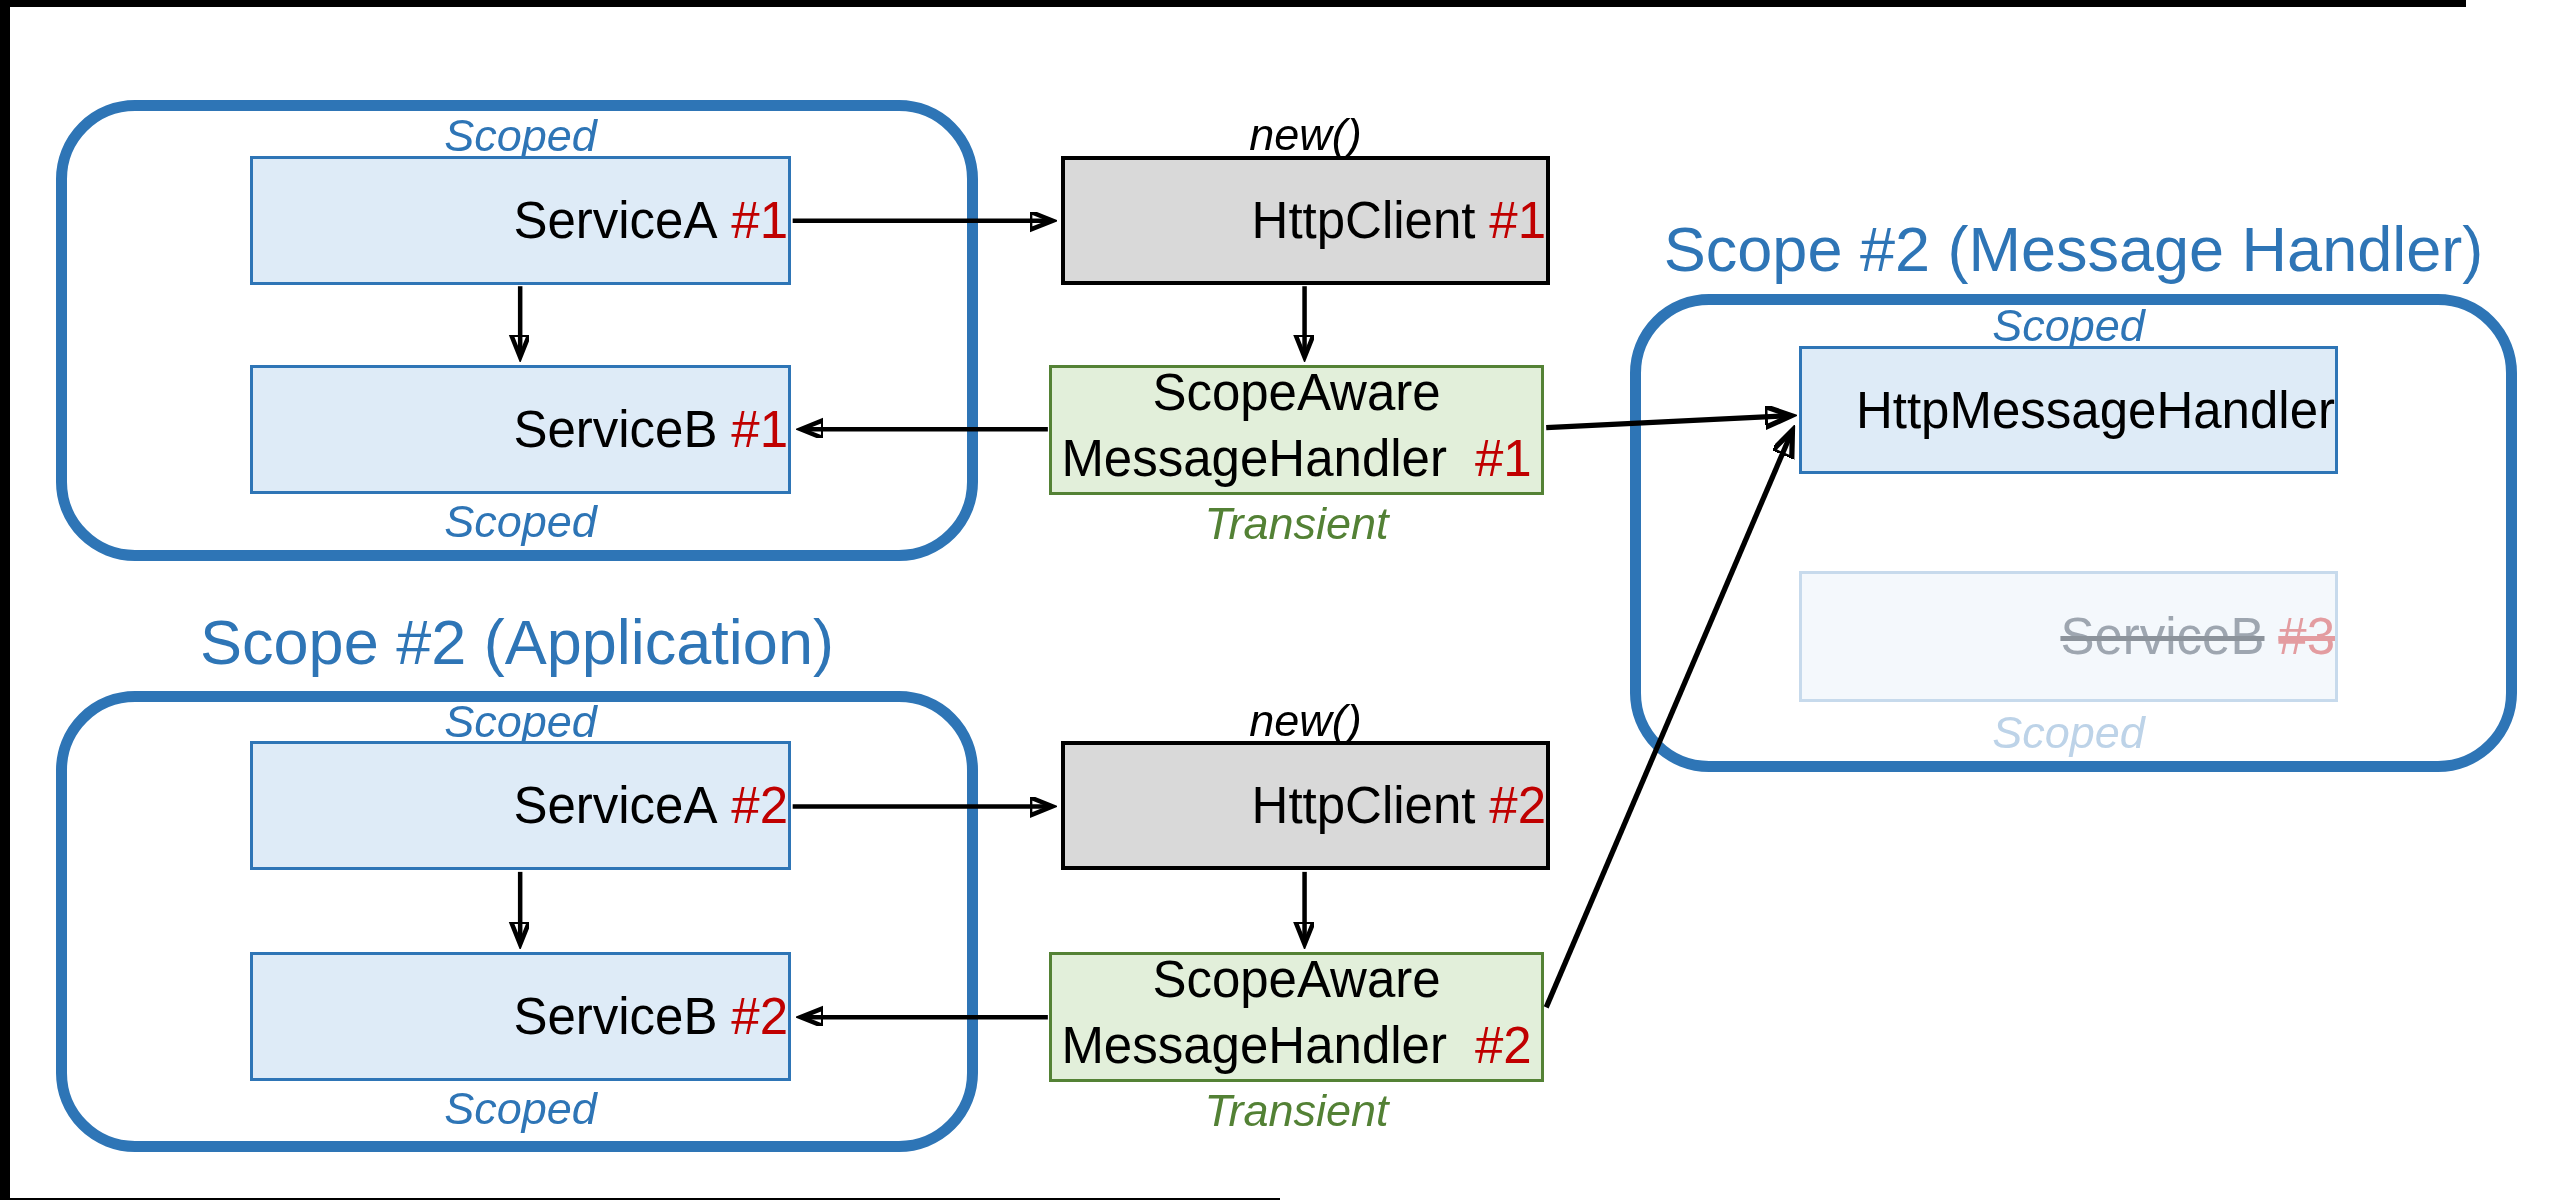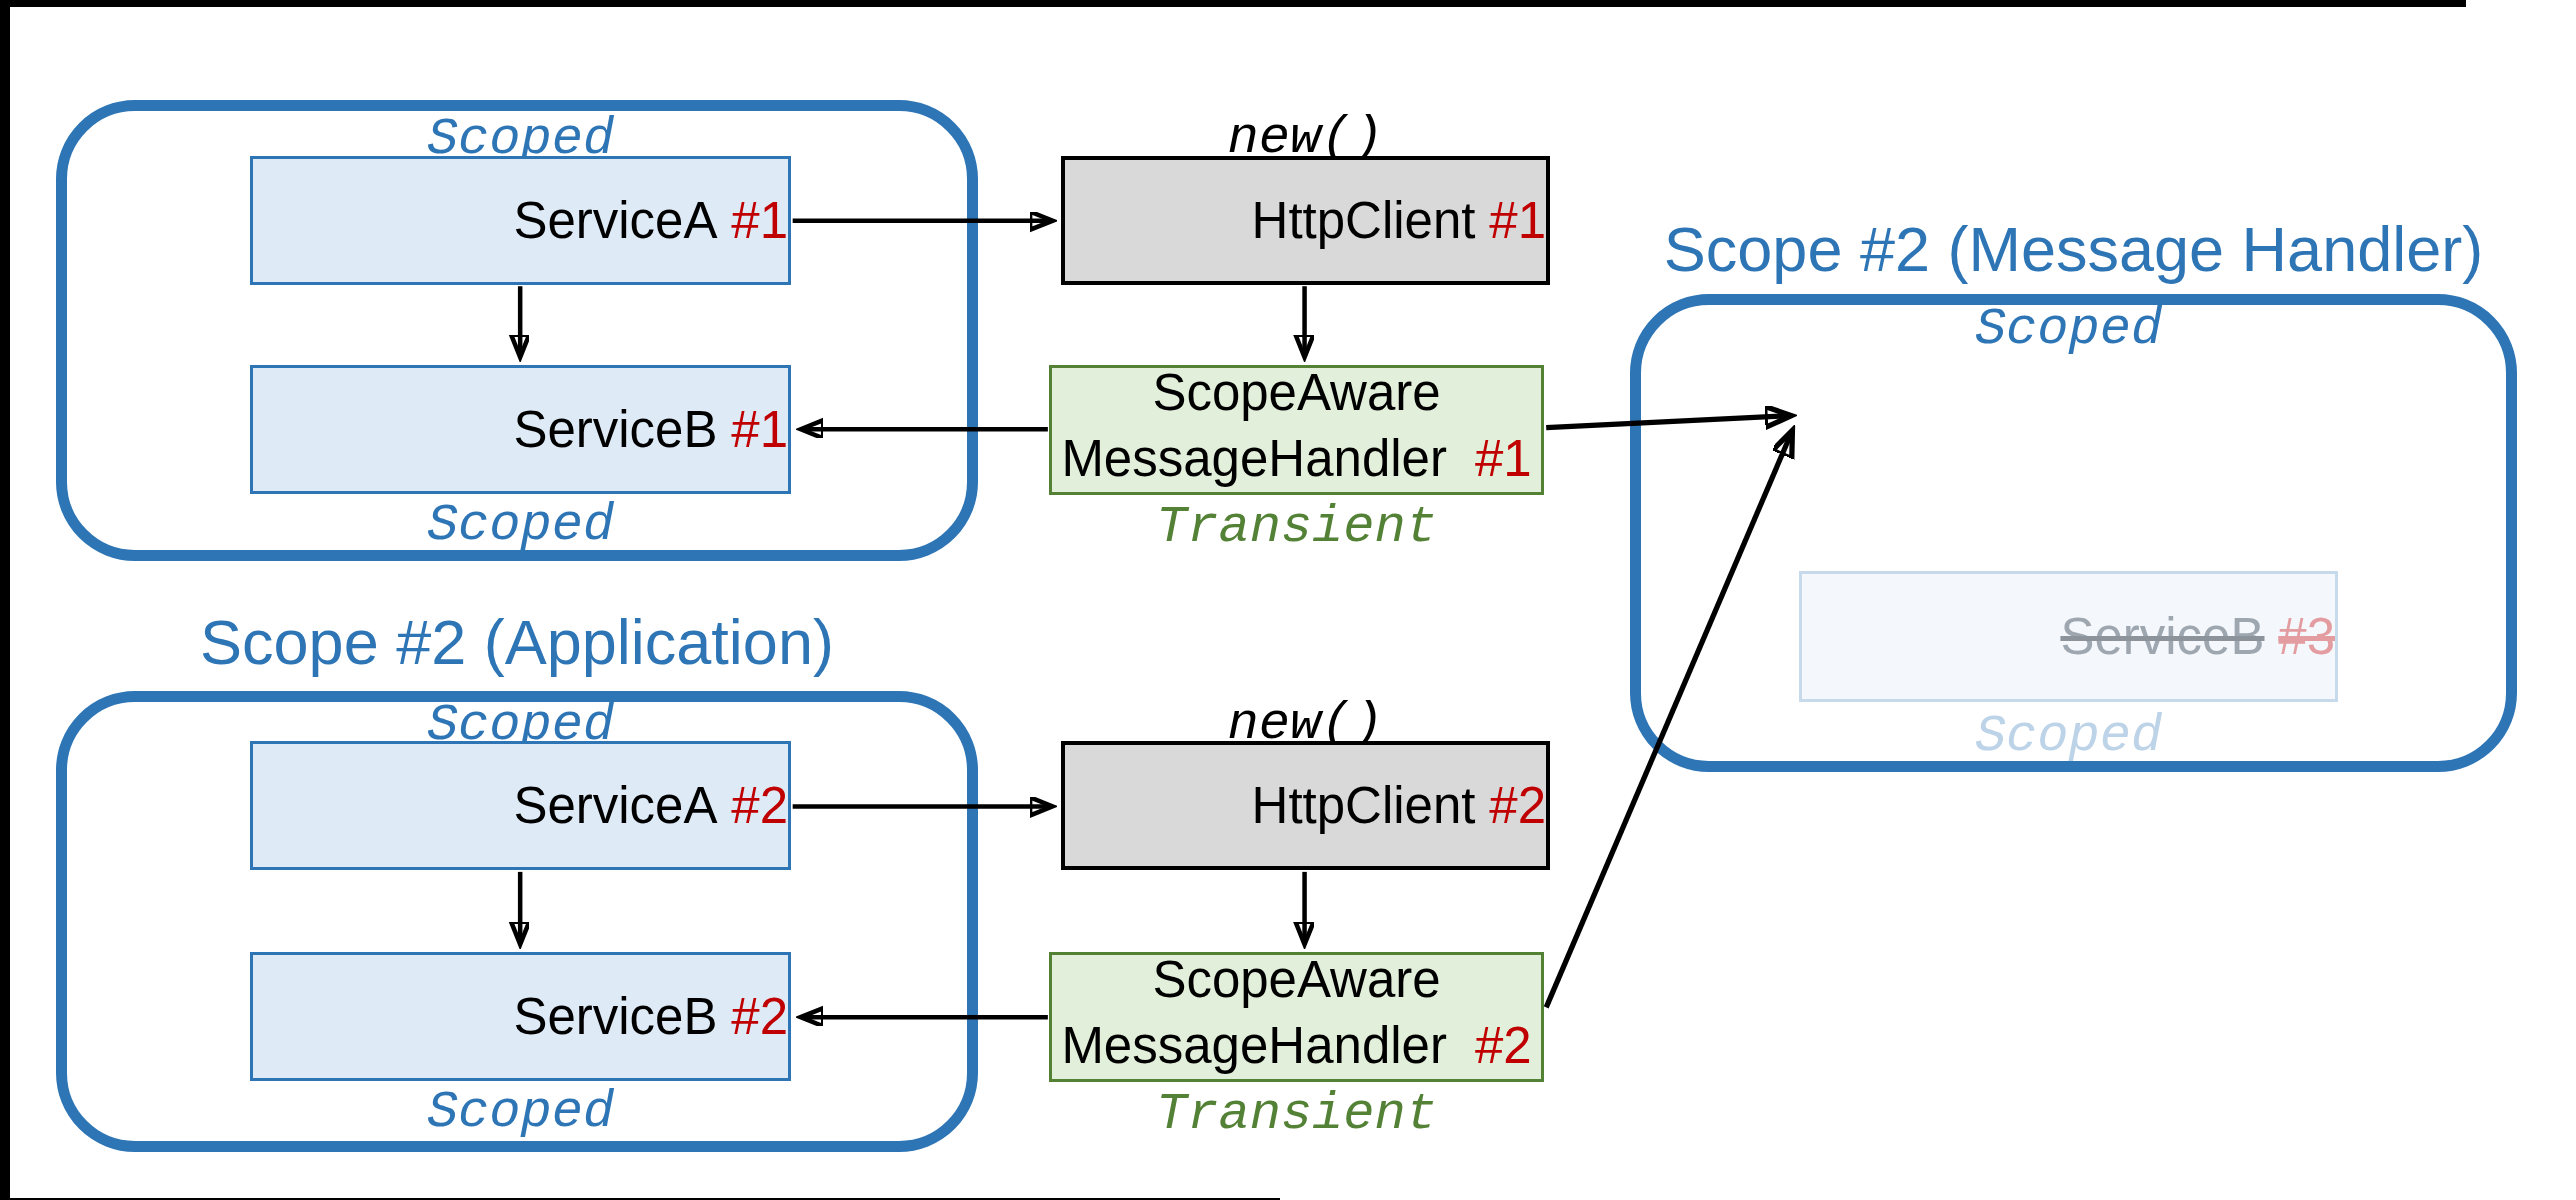--- a/index.html
+++ b/index.html
@@ -23,26 +23,25 @@
   .title{
     position:absolute;
     color:var(--accent_blue);
     font-size:63px;
     line-height:1.1;
     text-align:center;
     white-space:nowrap;
   }
   .lbl{
     position:absolute;
-    font-size:52px;
+    font-size:45px;
     line-height:1.1;
     font-style:italic;
     text-align:center;
     white-space:nowrap;
-    font-family:Liberation Mono, monospace;
   }
   .lbl.blue{color:var(--accent_blue);}
   .lbl.black{color:#000;}
   .lbl.green{color:var(--green_text);}
   .lbl.faded{color:var(--faded_blue);}
   .box{
     position:absolute;
     display:flex;
     align-items:center;
     justify-content:flex-end;
@@ -140,20 +139,23 @@
       <span>MessageHandler</span>
       <span class="instance">#2</span>
     </div>
   </div>
   <div class="lbl green" style="left:1049px;top:1086px;width:495px;">Transient</div>
 
   <div class="title" style="left:1630px;top:215px;width:887px;">Scope #2 (Message Handler)</div>
   <div class="scope-rect" style="left:1630px;top:294px;width:887px;height:478px;"></div>
   <div class="lbl blue" style="left:1799px;top:301px;width:539px;">Scoped</div>
 
+  <div class="box blue-box" style="left:1799px;top:346px;width:539px;height:128px;">
+    <span>HttpMessageHandler</span>
+  </div>
 
   <div class="box faded-box" style="left:1799px;top:571px;width:539px;height:131px;">
     <span class="strike-wrap">ServiceB</span>
     <span class="faded-instance">#3</span>
   </div>
   <div class="lbl faded" style="left:1799px;top:708px;width:539px;">Scoped</div>
 
   <svg class="arrows" width="2576" height="1201" viewBox="0 0 3422 1595">
     <defs>
       <marker id="ah" markerUnits="strokeWidth" markerWidth="6" markerHeight="5" refX="4.6" refY="2" orient="auto">

